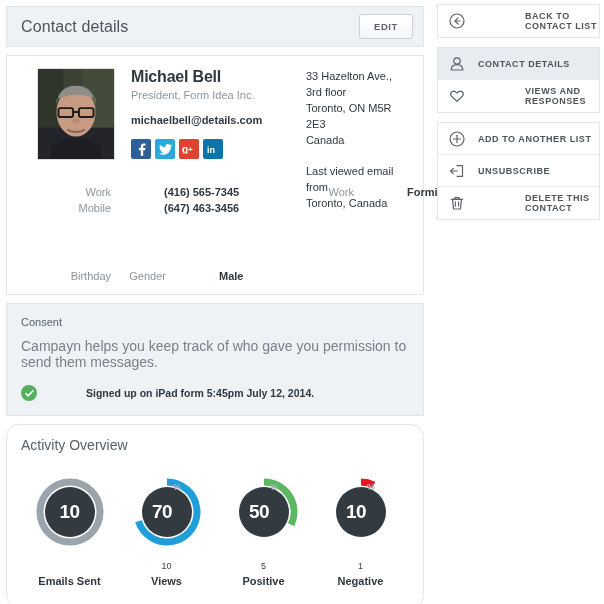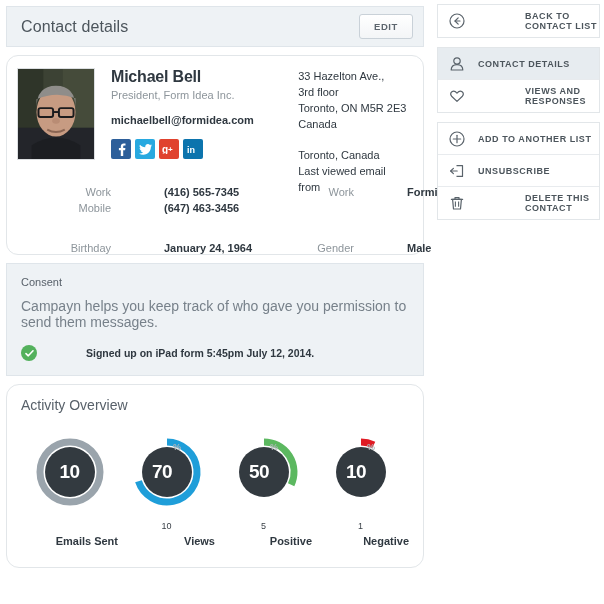--- a/index.html
+++ b/index.html
@@ -38,21 +38,21 @@
     font-family: "Liberation Sans", sans-serif;
   }
 
   .card {
     background: #ffffff;
     border: 1px solid #e2e6e9;
     margin-top: 8px;
   }
 
   
-  .contact-card { padding: 12px 14px 16px 10px; position: relative; height: 200px; border-radius: 12px; }
+  .contact-card { padding: 12px 14px 16px 30px; position: relative; height: 240px; }
   .contact-top { display: flex; }
   .photo {
     width: 78px; height: 92px;
     flex: 0 0 78px;
     border: 1px solid #dcdfe2;
     background: #2a2f24;
     position: relative;
     overflow: hidden;
   }
   .photo svg { display:block; width: 100%; height: 100%; }
@@ -84,21 +84,21 @@
     font-size: 11px;
   }
   .drow { display: flex; line-height: 16px; gap: 44px; }
   .dlabel { color: #8d959b; text-align: right; }
   .dvalue { color: #2f3840; font-weight: bold; }
   .c1 .dlabel { width: 90px; }
   .c1 .dvalue { width: 135px; margin-left: 9px; }
   .c2 .dlabel { width: 55px; }
   .c2 .dvalue { margin-left: 9px; }
   .pair { display: flex; }
-  .grp2 { margin-top: 24px; }
+  .grp2 { margin-top: 52px; }
 
   
   .consent-card {
     background: #eef2f5;
     border: 1px solid #dfe5ea;
     margin-top: 8px;
     padding: 12px 14px 14px 14px;
   }
   .consent-title { font-size: 11px; color: #58616a; }
   .consent-sub { font-size: 14px; color: #77818a; margin-top: 10px; }
@@ -120,21 +120,21 @@
   .donut-wrap svg { display: block; }
   .donut-center {
     position: absolute; inset: 0;
     display: flex; align-items: center; justify-content: center;
     pointer-events: none;
   }
   .donut-num { font-size: 19px; font-weight: bold; color: #ffffff; letter-spacing: -.5px; }
   .donut-pct { font-size: 9px; color: #aeb4b8; font-weight: bold; margin-left: 1px; align-self: flex-start; margin-top: 7px; }
   .donut-count { font-size: 9px; color: #3a4148; margin-top: 12px; }
   .donut-count.empty { visibility: hidden; }
-  .donut-label { font-size: 11px; font-weight: bold; color: #2f3840; margin-top: 4px; text-align: right; }
+  .donut-label { font-size: 11px; font-weight: bold; color: #2f3840; margin-top: 4px; }
 
   
   .sidebar { position: absolute; left: 437px; top: 4px; width: 163px; }
   .sb-group { border: 1px solid #e2e6e9; background: #fff; margin-bottom: 9px; }
   .sb-item {
     display: flex; align-items: center;
     height: 32px;
     padding-left: 11px;
     cursor: pointer;
     border-bottom: 1px solid #e8ebee;
@@ -177,21 +177,21 @@
             <rect x="42" y="40" width="15" height="9" rx="2" fill="none" stroke="#1b1b1d" stroke-width="2"></rect>
             <line x1="36" y1="44" x2="42" y2="44" stroke="#1b1b1d" stroke-width="2"></line>
             <path d="M30 62 Q39 67 48 62" stroke="#8a6553" stroke-width="2" fill="none"></path>
             <ellipse cx="39" cy="53" rx="4" ry="3" fill="#b98c74"></ellipse>
           </svg>
         </div>
 
         <div class="contact-mid">
           <div class="person-name">Michael Bell</div>
           <div class="person-title">President, Form Idea Inc.</div>
-          <div class="person-email">michaelbell@formidea.com</div>
+          <div class="person-email">michaelbell@details.com</div>
 
           <div class="socials">
             <div class="soc fb">
               <svg width="11" height="13" viewBox="0 0 11 13" aria-hidden="true">
                   <path d="M7.2 13V7.3h1.9l.3-2.2H7.2V3.7c0-.6.2-1.1 1.1-1.1h1.2V.6C9.2.6 8.5.5 7.7.5 6 .5 4.8 1.5 4.8 3.4v1.7H2.9v2.2h1.9V13z" fill="#fff"></path>
                 </svg>
             </div>
             <div class="soc tw">
               <svg width="13" height="11" viewBox="0 0 13 11" aria-hidden="true">
                   <path d="M13 1.3c-.5.2-1 .4-1.5.4.5-.3.9-.8 1.1-1.4-.5.3-1.1.5-1.7.7C10.4.4 9.7 0 8.9 0 7.4 0 6.2 1.2 6.2 2.7c0 .2 0 .4.1.6C4 3.2 2.2 2.2 1 .7c-.3.4-.4.8-.4 1.3 0 .9.5 1.7 1.2 2.2-.4 0-.9-.1-1.2-.3 0 1.3.9 2.4 2.2 2.7-.2.1-.5.1-.7.1-.2 0-.3 0-.5-.1.3 1.1 1.3 1.9 2.5 1.9-.9.7-2.1 1.1-3.3 1.1H0c1.2.8 2.7 1.2 4.2 1.2 5 0 7.7-4.1 7.7-7.7v-.4c.5-.3 1-.8 1.1-1.4z" fill="#fff"></path>
@@ -210,22 +210,22 @@
             </div>
           </div>
         </div>
 
         <div class="contact-right">
           <div>33 Hazelton Ave.,</div>
           <div>3rd floor</div>
           <div>Toronto, ON M5R 2E3</div>
           <div>Canada</div>
           <div class="blk2">
+            <div>Last viewed email from</div>
             <div>Toronto, Canada</div>
-            <div>Last viewed email from</div>
           </div>
         </div>
       </div>
 
       <div class="details-grid">
         <div class="pair">
           <div class="c1">
             <div class="drow">
               <div class="dlabel">Work</div>
               <div class="dvalue">(416) 565-7345</div>
@@ -240,21 +240,20 @@
               <div class="dlabel">Work</div>
               <div class="dvalue">Formidea.com</div>
             </div>
           </div>
         </div>
 
         <div class="pair grp2">
           <div class="c1">
             <div class="drow">
               <div class="dlabel">Birthday</div>
-              <div class="dvalue">January 24, 1964</div>
             </div>
           </div>
           <div class="c2">
             <div class="drow">
               <div class="dlabel">Gender</div>
               <div class="dvalue">Male</div>
             </div>
           </div>
         </div>
       </div>

